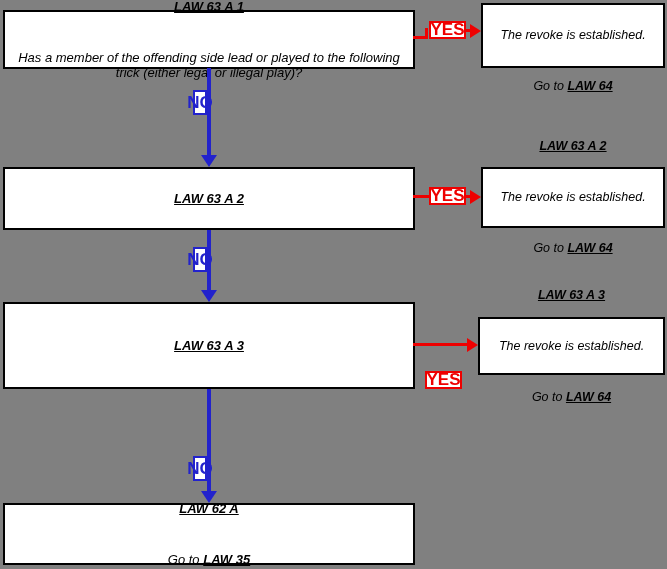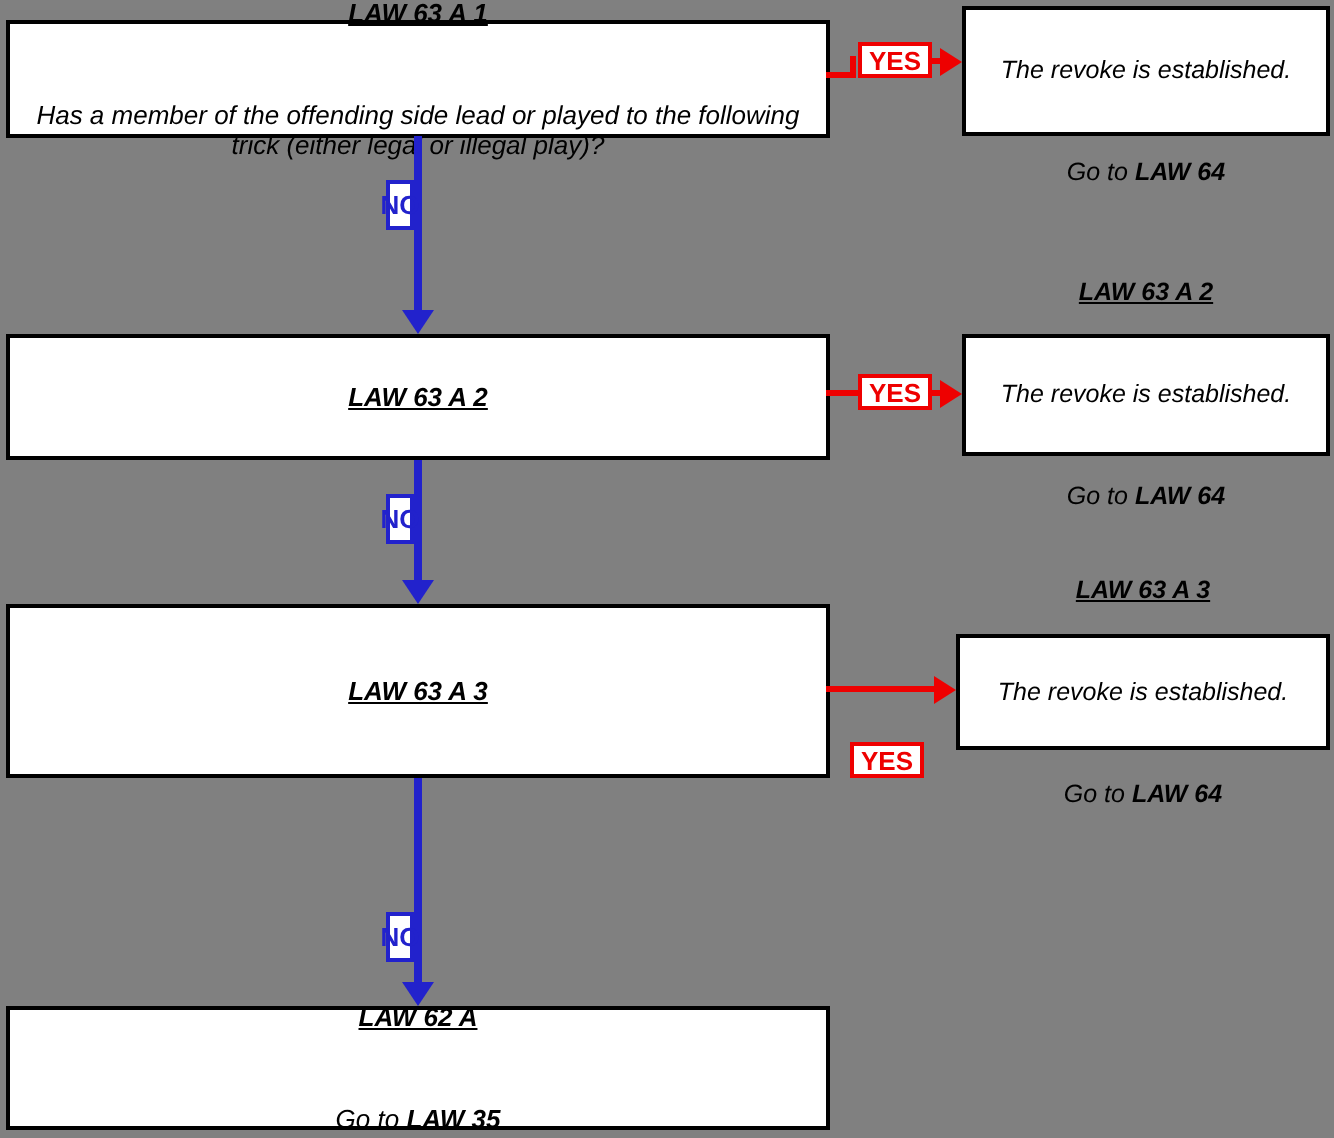--- a/index.html
+++ b/index.html
@@ -15,39 +15,39 @@
   .node{
     position:absolute;box-sizing:border-box;background:var(--fill);
     border:2px solid var(--border);
     display:flex;flex-direction:column;justify-content:center;align-items:center;
     text-align:center;font-style:italic;color:#000;gap:36px;
   }
   .q{font-size:13px;line-height:15px;padding:0 2px;}
   .r{font-size:12.5px;line-height:15px;padding:0 3px;}
   .box-title{font-weight:bold;text-decoration:underline;}
   .box-body{white-space:pre-line;}
-  .goto-law{font-weight:bold;}
+  .goto-law{font-weight:bold;text-decoration:underline;}
   .emph{font-weight:bold;text-decoration:underline;}
   .vline{position:absolute;width:4px;background:var(--blue);}
   .arrow-down{
     position:absolute;width:0;height:0;
     border-left:8px solid transparent;border-right:8px solid transparent;
     border-top:12px solid var(--blue);
   }
   .hline{position:absolute;height:3px;background:var(--red);}
   .vline-red{position:absolute;width:3px;background:var(--red);}
   .arrow-right{
     position:absolute;width:0;height:0;
     border-top:7px solid transparent;border-bottom:7px solid transparent;
     border-left:11px solid var(--red);
   }
   .tag{
     position:absolute;box-sizing:border-box;background:var(--fill);
     display:flex;align-items:center;justify-content:center;
-    font-weight:bold;font-size:13px;z-index:5;
+    font-weight:bold;font-size:17px;z-index:5;
   }
   .tag-no{border:2px solid var(--blue);color:var(--blue);width:14px;height:25px;left:193px;}
   .tag-yes{border:2px solid var(--red);color:var(--red);width:37px;height:18px;}
 </style>
 </head>
 <body>
 
 <div class="stage">
 
   <div class="node q" style="left:3px;top:10px;width:412px;height:59px;">

